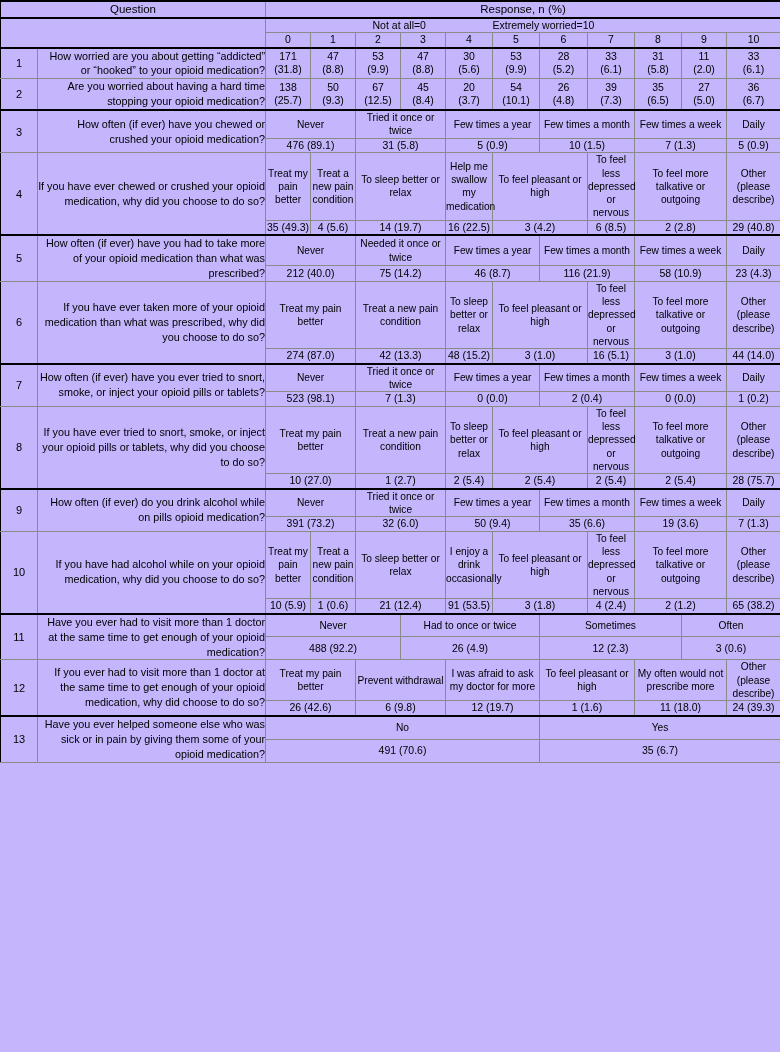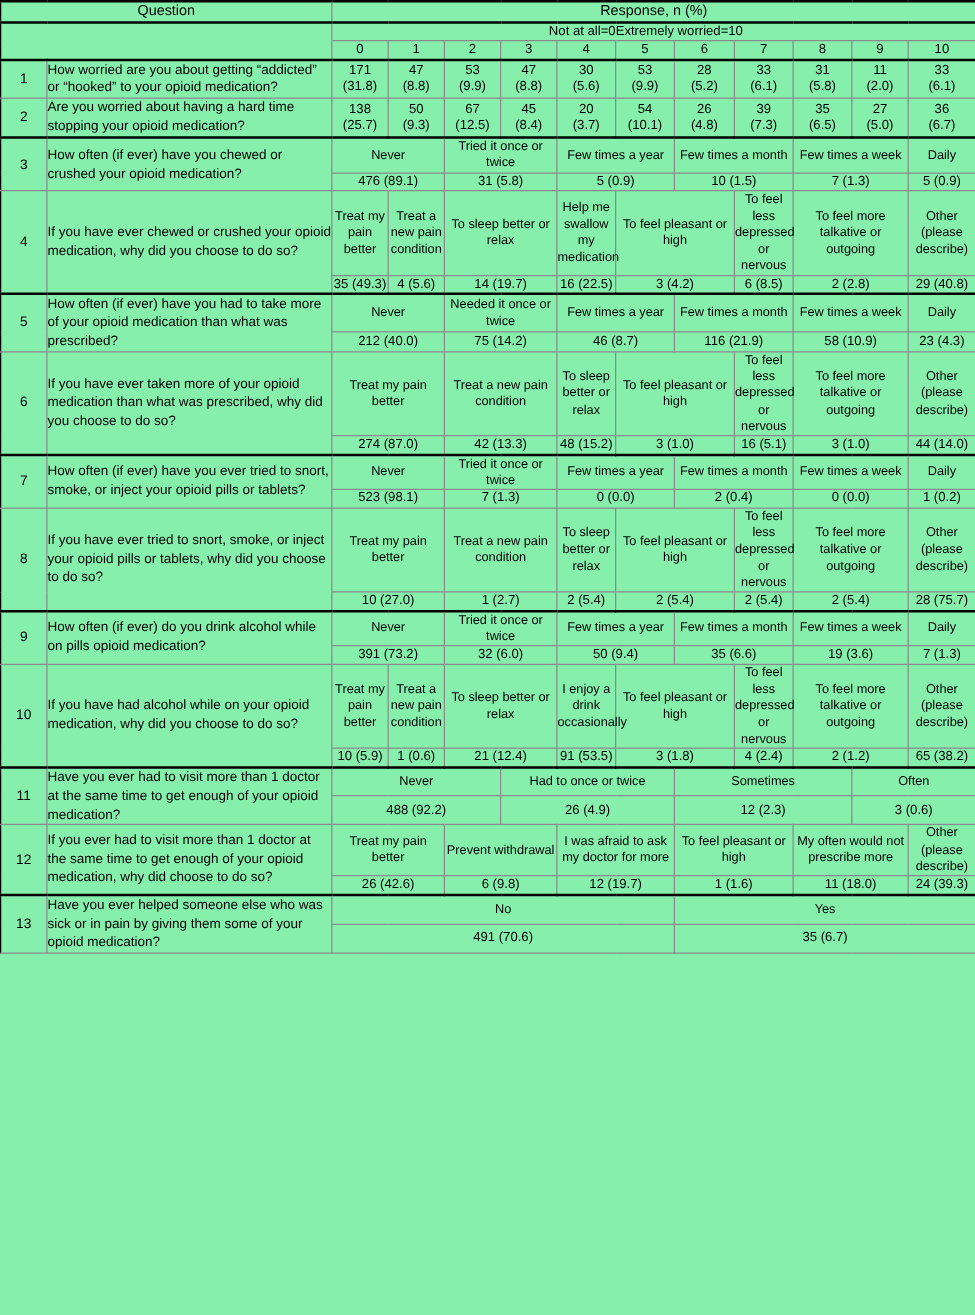--- a/index.html
+++ b/index.html
@@ -11,21 +11,21 @@
     font-family: "Liberation Sans", sans-serif;
     color: #000000;
     -webkit-font-smoothing: antialiased;
   }
   #page {
     width: 780px;
     height: 1052px;
     position: relative;
     box-sizing: border-box;
     overflow: hidden;
-    background: #86efac;
+    background: #c4b5fd;
   }
   table.survey {
     width: 780px;
     border-collapse: collapse;
     table-layout: fixed;
     font-size: 10.5px;
     line-height: 1.28;
   }
   table.survey td, table.survey th {
     border: 1px solid #8a8a8a;
@@ -46,30 +46,30 @@
     font-size: 11.5px;
     padding: 5px 2px;
   }
   .c-num {
     text-align: center;
     font-weight: bold;
     font-size: 11px;
     width: 37px;
   }
   .c-q {
-    text-align: left;
+    text-align: right;
     padding: 4px 6px 4px 7px;
     font-size: 10.8px;
     line-height: 1.38;
   }
   .c-anchor {
     font-size: 10.5px;
     padding: 2px 4px;
   }
-  .c-anchor.left  { text-align: right; padding-left: 40px; }
+  .c-anchor.left  { text-align: center; padding-left: 40px; }
   .c-anchor.right { text-align: left; }
   .c-scale {
     text-align: center;
     font-size: 10.5px;
     padding: 2px 1px;
   }
   .c-val {
     text-align: center;
     font-size: 10.5px;
     padding: 4px 1px;

